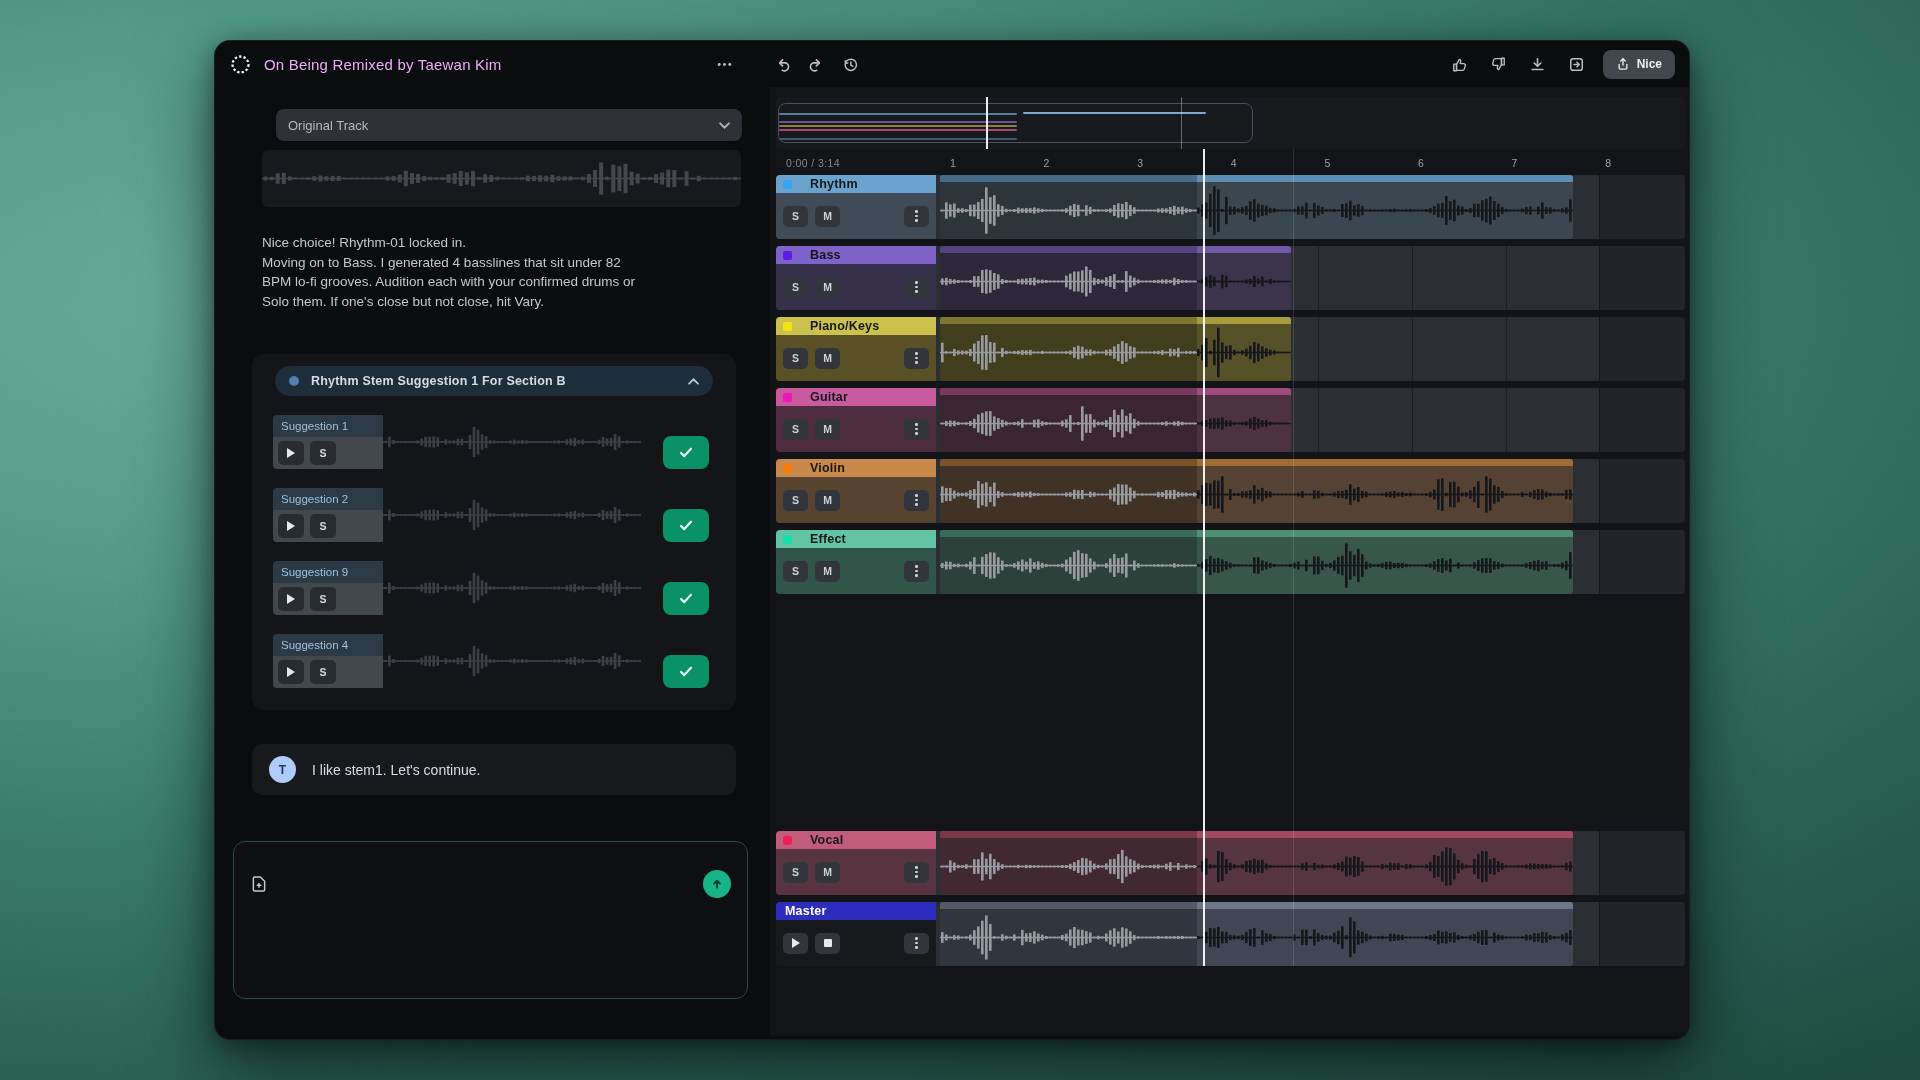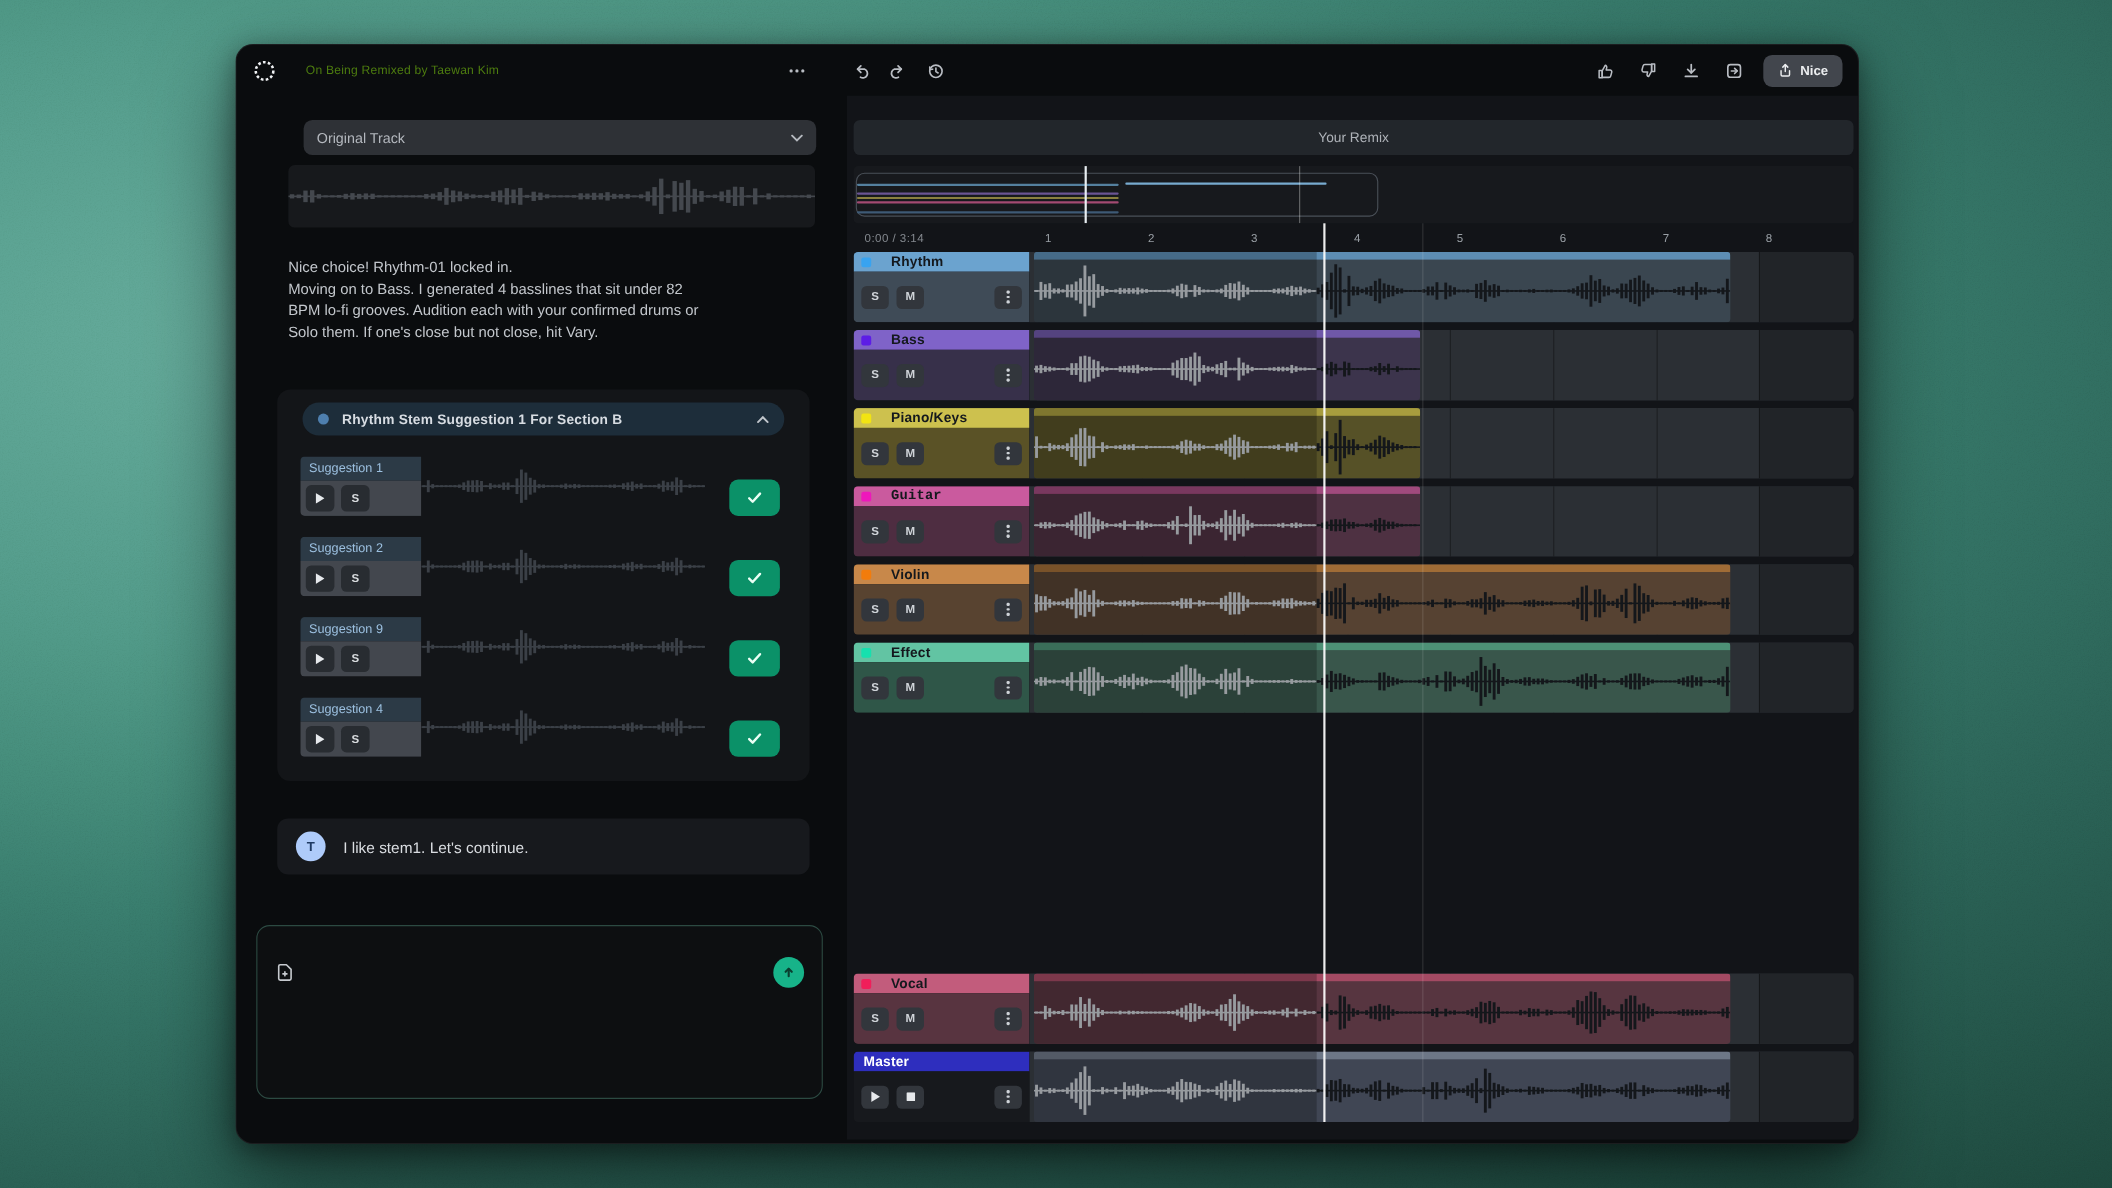--- a/index.html
+++ b/index.html
@@ -10,21 +10,21 @@
   .grain { position:absolute; inset:0; opacity:.22; mix-blend-mode:overlay; pointer-events:none; }
 
   
   .window { position:absolute; left:214px; top:40px; width:1476px; height:1000px;
     background:#0a0c0e; border:1px solid rgba(255,255,255,.07); border-radius:16px;
     box-shadow:0 30px 80px rgba(0,0,0,.55), 0 6px 24px rgba(0,0,0,.4); overflow:hidden; }
 
   
   .topbar { position:absolute; left:0; top:0; right:0; height:46px; display:flex; align-items:center; padding:0 14px; }
   .logo { width:22px; height:22px; display:flex; align-items:center; justify-content:center; }
-  .title { margin-left:27px; font-size:11px; color:#4d7c0f; font-weight:500; letter-spacing:.2px; }
+  .title { margin-left:13px; font-size:15px; color:#f0abfc; font-weight:500; letter-spacing:.2px; }
   .tb-icon { width:26px; height:26px; display:flex; align-items:center; justify-content:center;
     color:#b9bdc3; border-radius:6px; cursor:pointer; }
   .tb-abs { position:absolute; top:10px; }
   .tb-right { margin-left:auto; display:flex; align-items:center; gap:13px; }
   .share-btn { display:flex; align-items:center; gap:7px; height:29px; padding:0 13px;
     background:#42464d; border:none; border-radius:8px; color:#eceef0; font-size:12px; font-weight:600; cursor:pointer;
     font-family:"Liberation Sans",sans-serif; }
   svg.ic { display:block; }
 
   
@@ -694,21 +694,20 @@
             <svg class="ic" width="14" height="14" viewBox="0 0 16 16" fill="none" stroke="#0a3f30" stroke-width="2.2" stroke-linecap="round" stroke-linejoin="round">
                 <path d="M8 12V4.6"></path>
                 <path d="M4.8 7.4L8 4.2l3.2 3.2"></path>
               </svg>
           </button>
         </div>
       </div>
     </div>
 
     <div class="remix">
-      <div class="remix-header">Your Remix</div>
 
       <div class="minimap" id="minimap">
           <div class="mm-view"></div>
           <div class="mm-line" style="left: 3px; width: 238px; top: 16px; background: rgb(84, 128, 159);"></div>
           <div class="mm-line" style="left: 3px; width: 238px; top: 23.5px; background: rgb(106, 84, 148);"></div>
           <div class="mm-line" style="left: 3px; width: 238px; top: 28px; background: rgb(138, 128, 64);"></div>
           <div class="mm-line" style="left: 3px; width: 238px; top: 32px; background: rgb(163, 74, 114);"></div>
           <div class="mm-line" style="left: 3px; width: 238px; top: 41px; background: rgb(62, 90, 118);"></div>
           <div class="mm-line" style="left: 247px; width: 183px; top: 15px; background: rgb(120, 171, 208);"></div>
           <div class="mm-faint" style="left: 405px;"></div>
@@ -1169,21 +1168,21 @@
                     <rect x="337" y="25.2" width="2.6" height="1.6" fill="#14171b"></rect>
                     <rect x="341" y="25.2" width="2.6" height="1.6" fill="#14171b"></rect>
                     <rect x="345" y="25.2" width="2.6" height="1.6" fill="#14171b"></rect>
                   </svg>
                   <div class="clip-shade" style="width: 257px;"></div>
                 </div>
               </div>
             </div>
             <div class="track-row">
               <div class="t-head">
-                <div class="t-strip" style="background: rgb(202, 90, 158); font-family: Liberation Mono, monospace;">
+                <div class="t-strip" style="background: rgb(202, 90, 158);">
                   <span class="t-chip" style="background: rgb(238, 23, 187);"></span>
                   <span class="t-name">Guitar</span>
                 </div>
                 <div class="t-body" style="background: rgb(78, 45, 65);">
                   <button class="sq-btn">S</button>
                   <button class="sq-btn">M</button>
                   <button class="sq-btn kebab">
                     <span class="kebab-dots">
                       <i></i>
                       <i></i>

